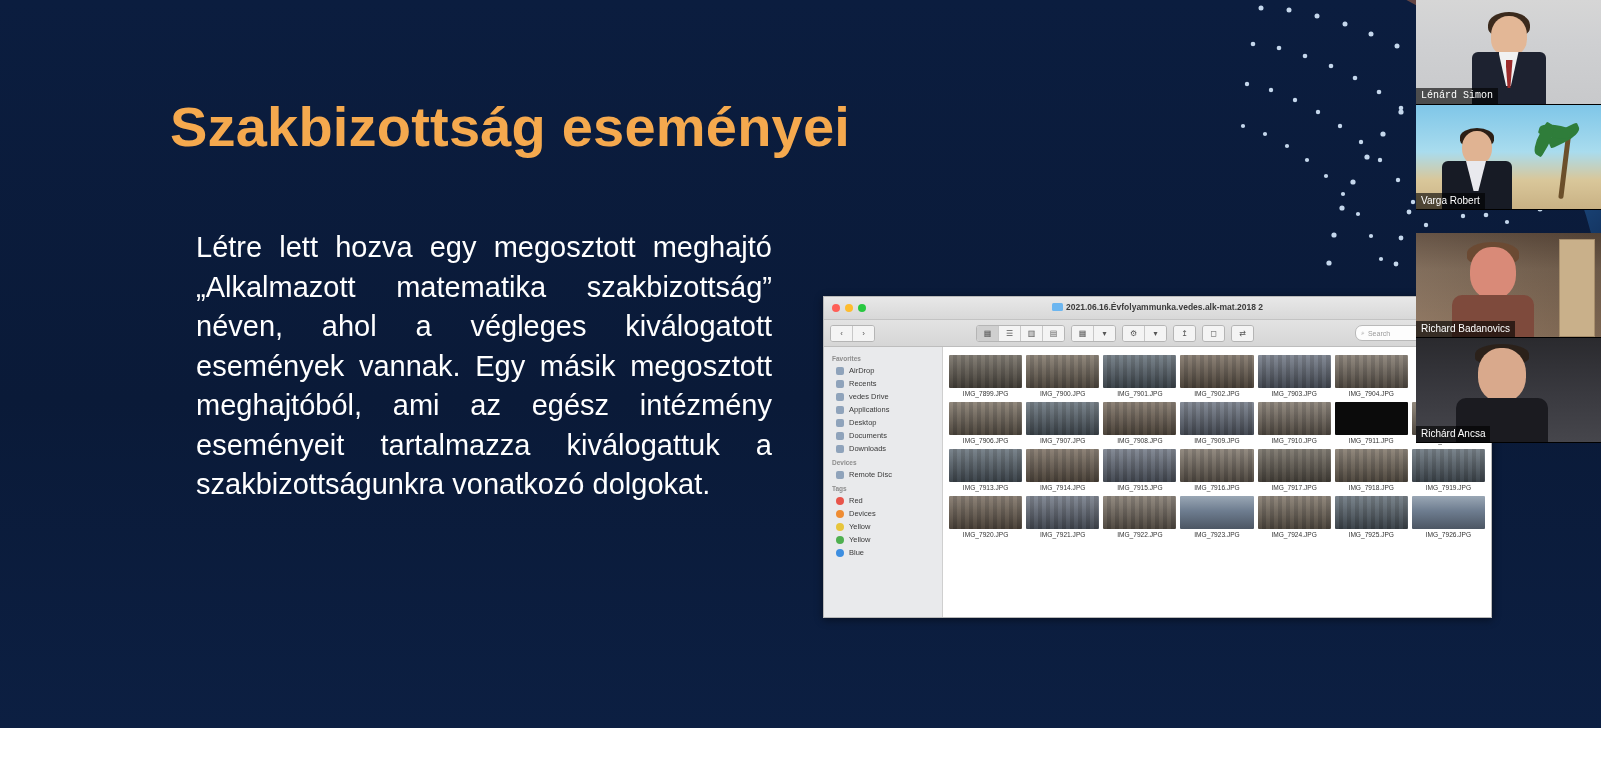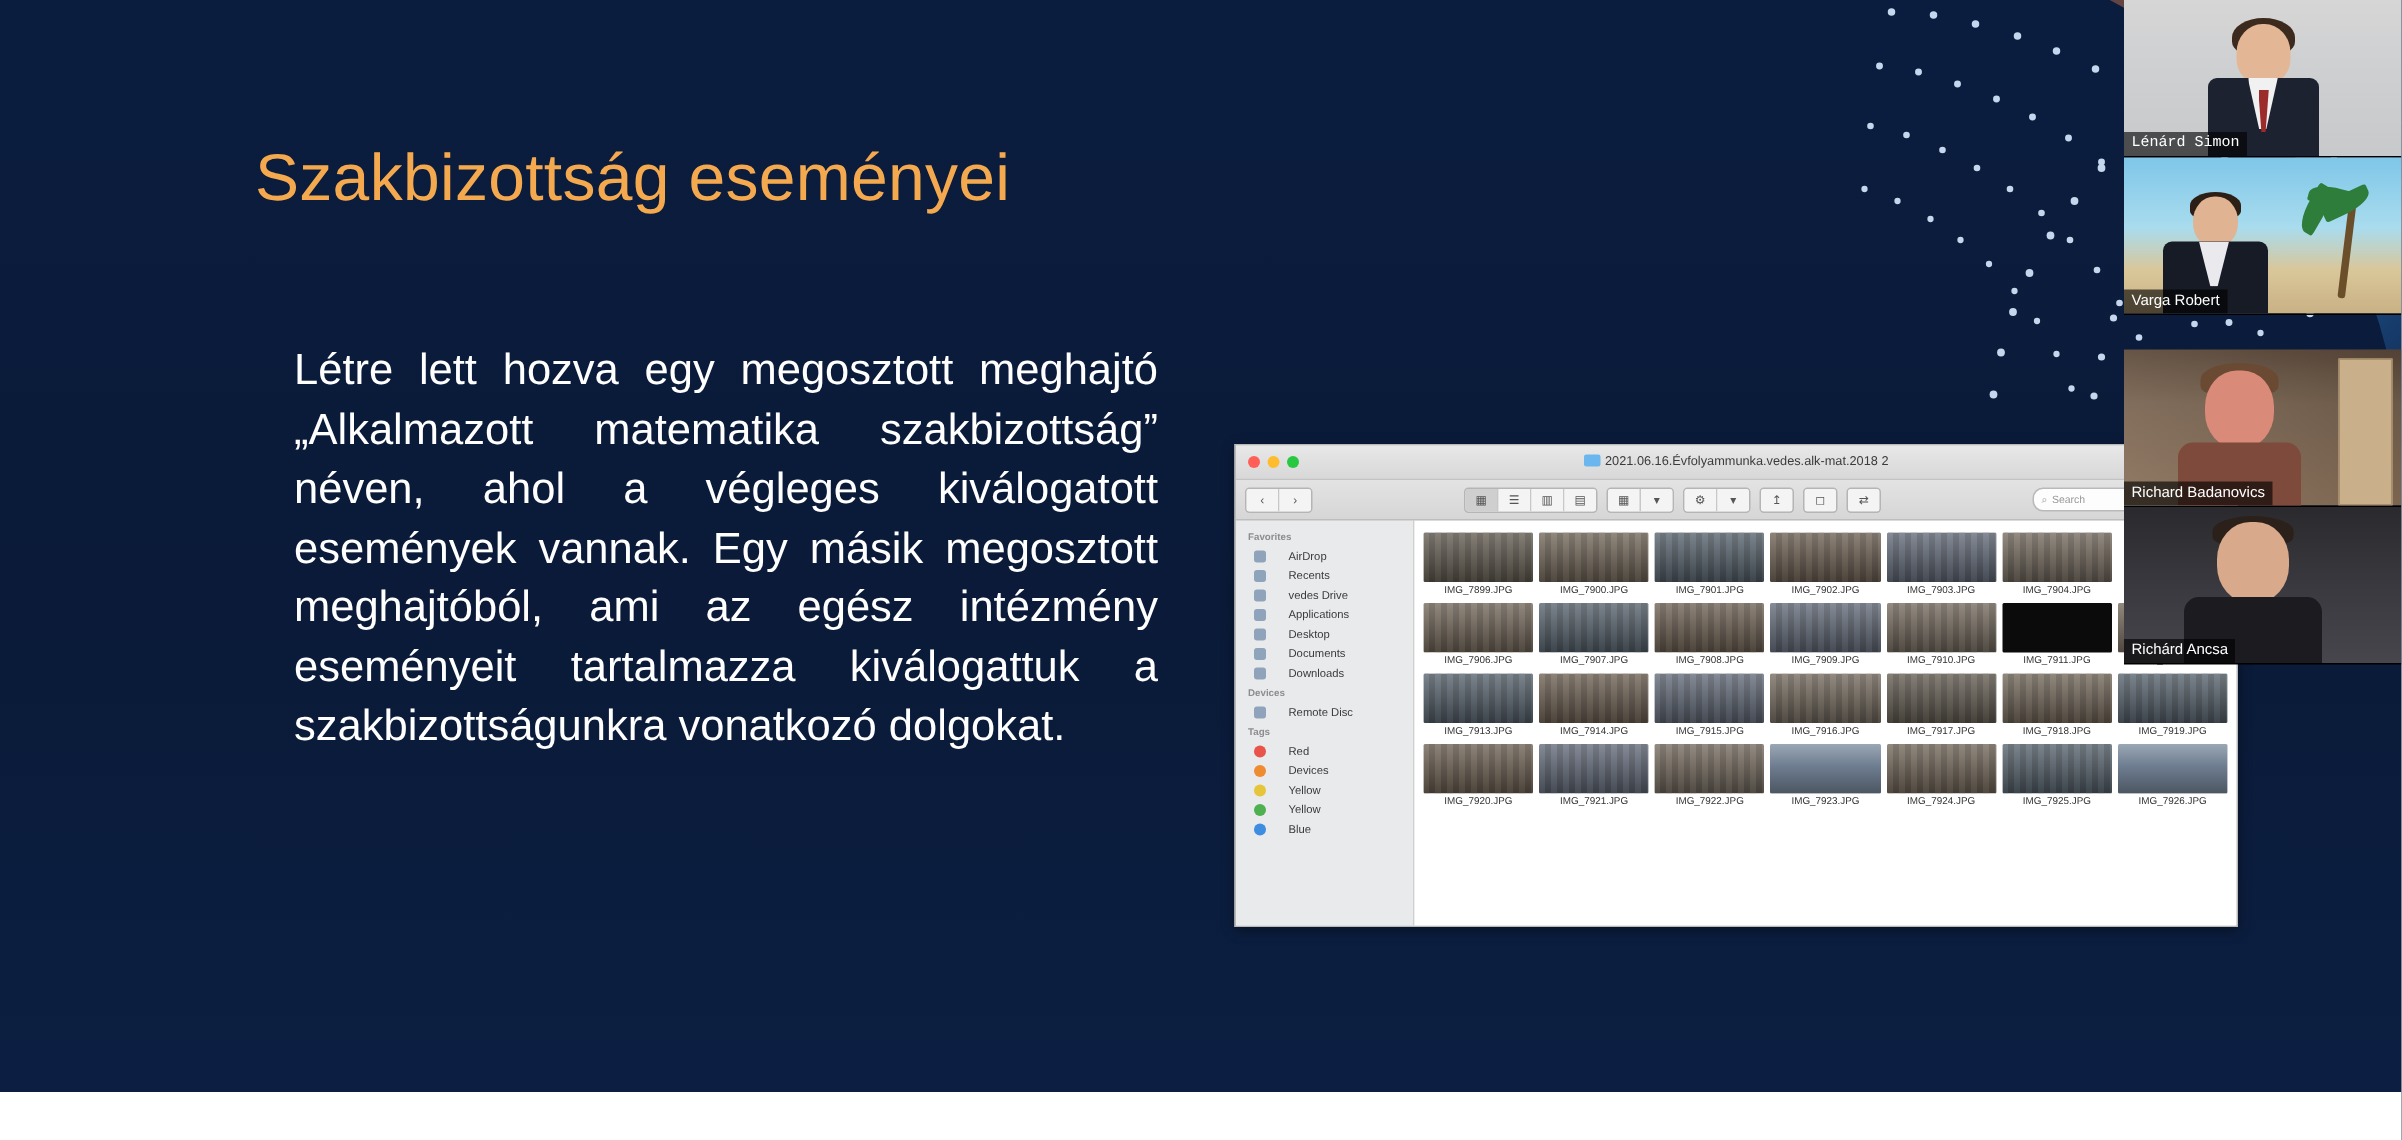--- a/index.html
+++ b/index.html
@@ -45,24 +45,25 @@
     overflow: hidden;
     pointer-events: none;
   }
   .decor svg { display:block; }
 
   
   .slide-title {
     position: absolute;
     left: 170px;
     top: 94px;
-    font-size: 44px;
+    font-size: 56px;
     color: #f5a94e;
     letter-spacing: 0.2px;
     white-space: nowrap;
+    font-weight: bold;
   }
   .slide-body {
     position: absolute;
     left: 196px;
     top: 228px;
     width: 576px;
     font-size: 29px;
     line-height: 39.5px;
     color: #ffffff;
     text-align: justify;
@@ -81,20 +82,21 @@
     box-shadow: 0 2px 8px rgba(0,0,0,0.45);
     overflow: hidden;
     font-size: 7px;
     color: #333;
   }
   .finder-titlebar {
     position: relative;
     height: 22px;
     background: linear-gradient(180deg,#e8e8e8,#d8d8d8);
     border-bottom: 1px solid #c3c3c3;
+    font-weight: bold;
   }
   .traffic {
     position: absolute;
     top: 7px; left: 8px;
     display: flex;
     gap: 5px;
   }
   .dot { width: 8px; height: 8px; border-radius: 50%; }
   .dot.red { background:#ff5f57; }
   .dot.yellow { background:#febc2e; }
@@ -175,21 +177,21 @@
   }
   .sb-section {
     font-size: 6.5px;
     color: #8d8d8d;
     padding: 4px 0 2px 8px;
     font-weight: bold;
   }
   .sb-item {
     display: flex;
     align-items: flex-end;
-    gap: 15px;
+    gap: 5px;
     padding: 2px 0 2px 12px;
     font-size: 7.5px;
     color: #3a3a3a;
   }
   .sb-ico {
     width: 8px; height: 8px;
     border-radius: 2px;
     background: #8fa3bb;
     flex: none;
   }

